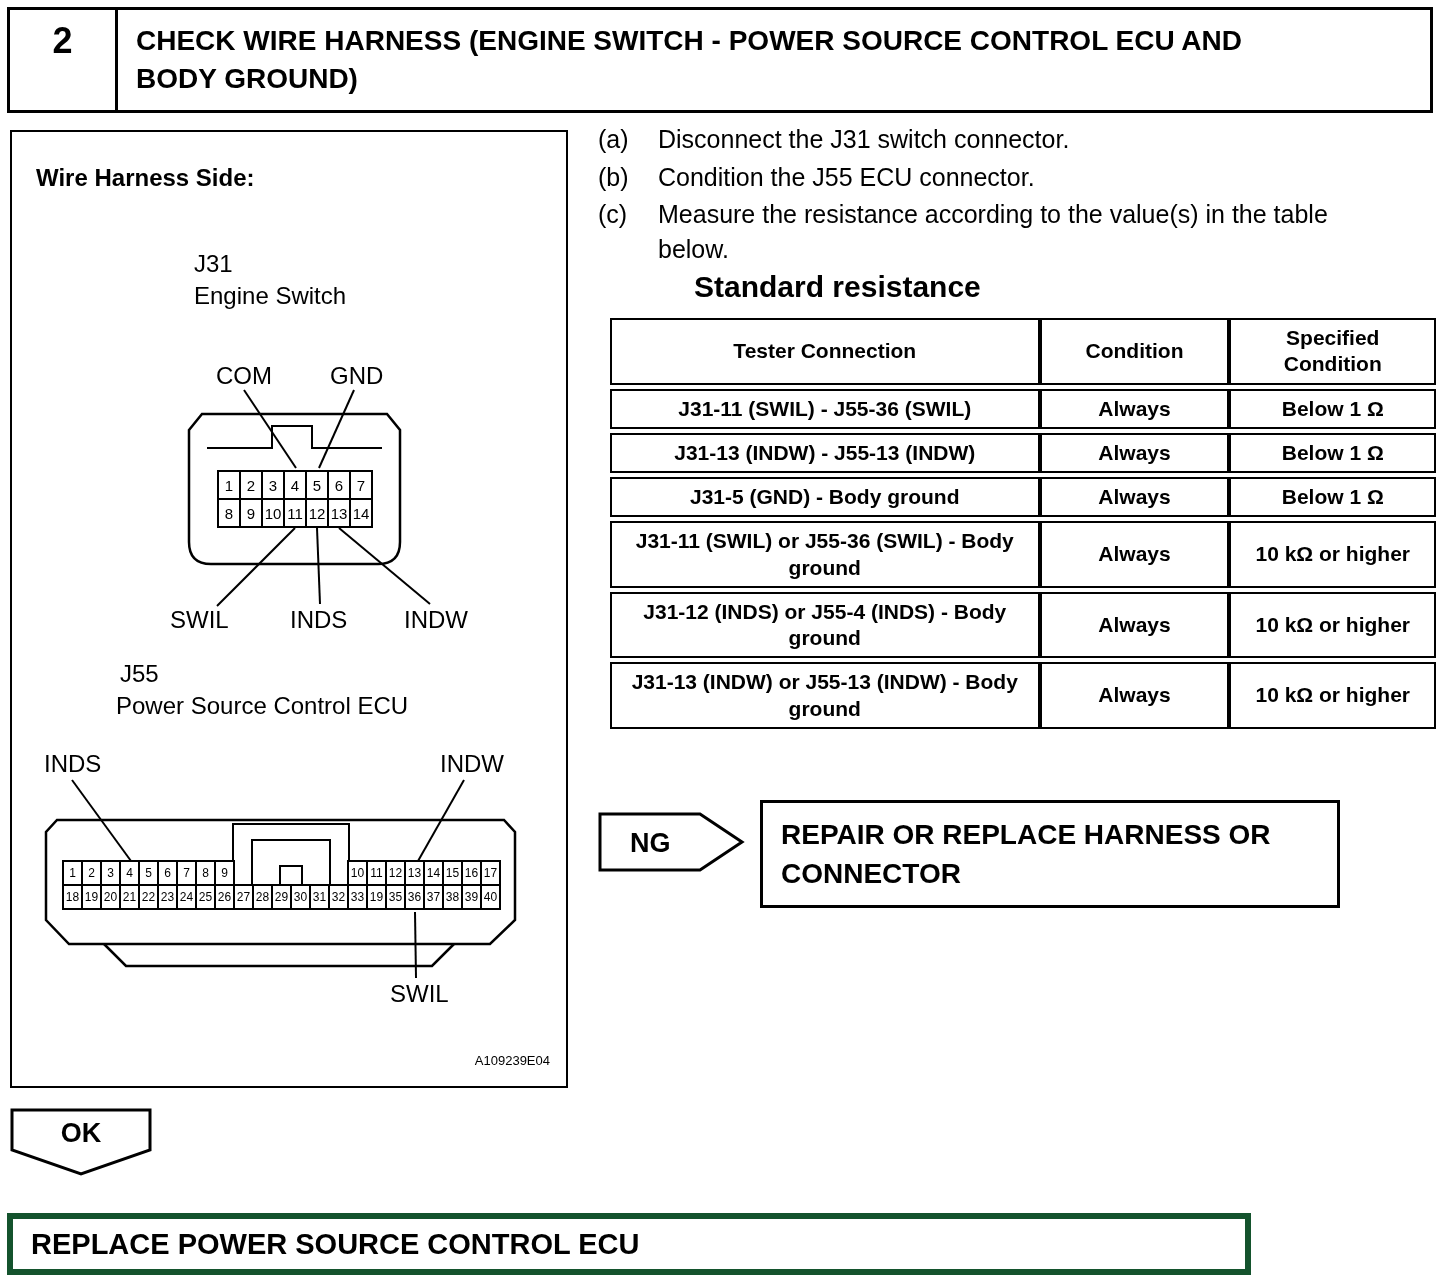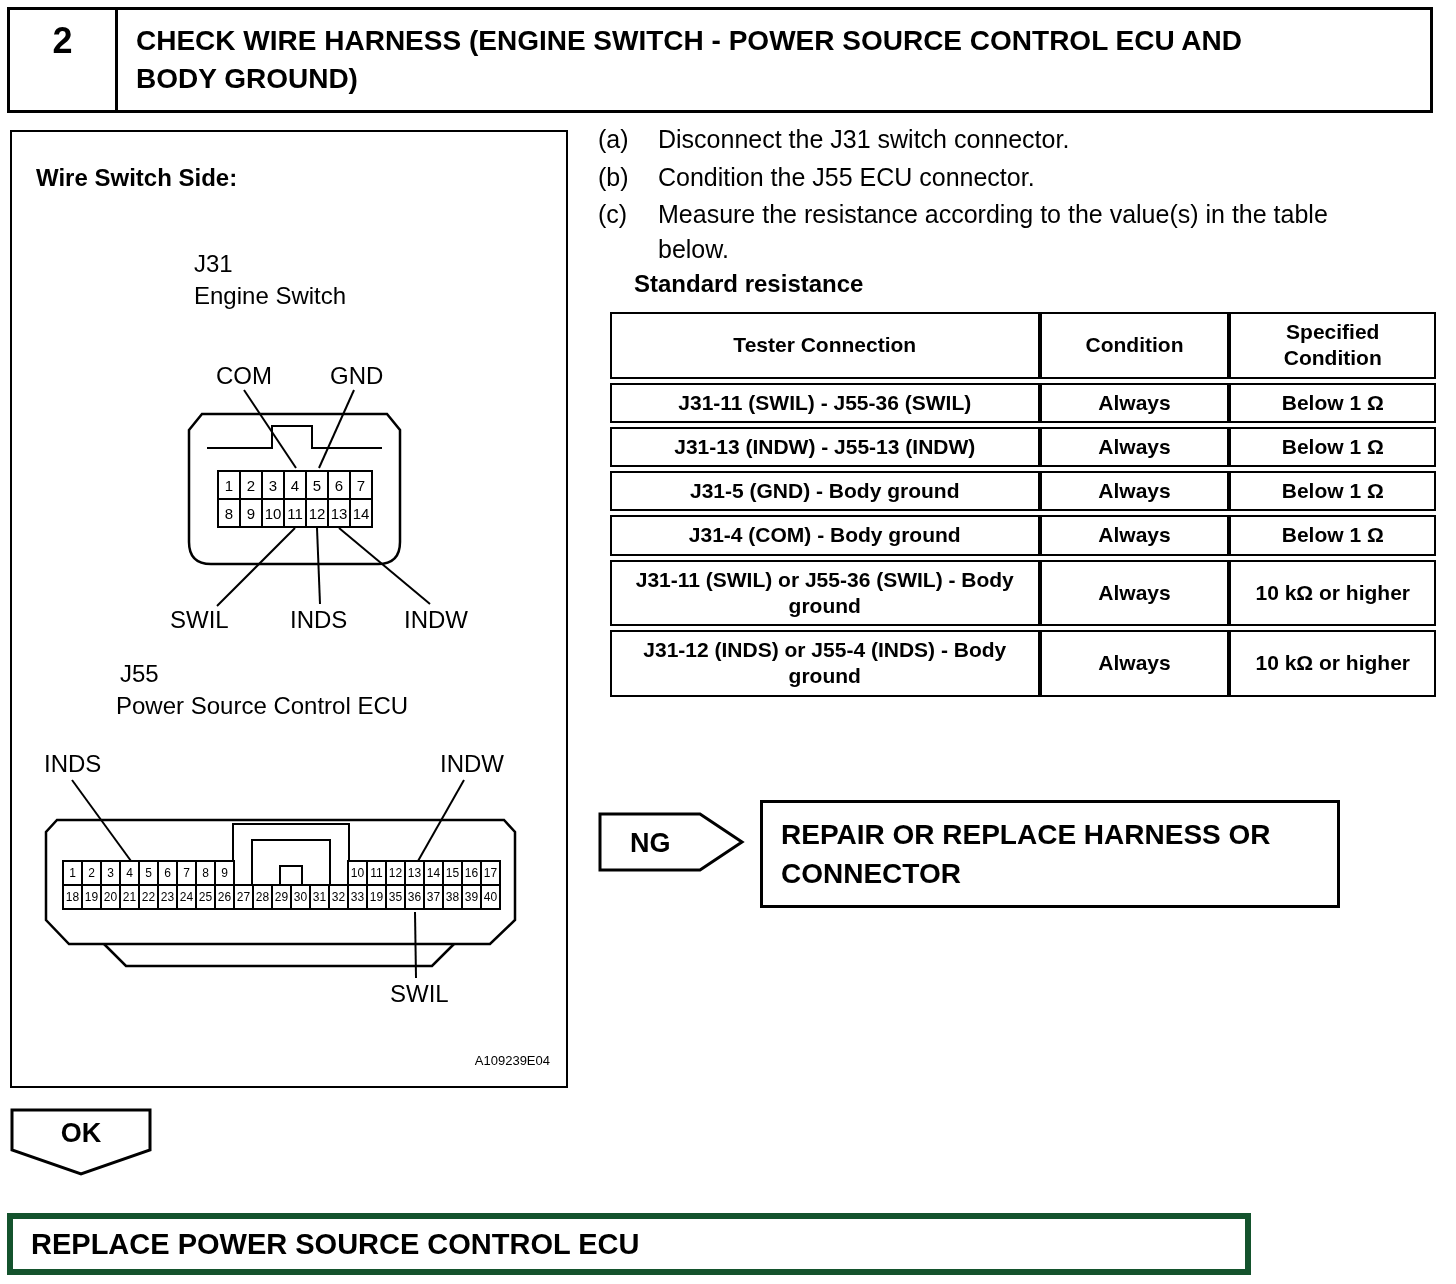--- a/index.html
+++ b/index.html
@@ -45,21 +45,21 @@
          background: #fff; border: 2px solid #000; }
   .pin + .pin { margin-left: -2px; }
   .j31-pins .pin { width: 24px; height: 30px; font-size: 15px; }
   .j55-pins .pin { width: 21px; height: 26px; font-size: 12px; }
 
   
   .right-col { position: absolute; left: 598px; top: 122px; width: 838px; }
   .step { display: flex; font-size: 25px; line-height: 1.38; margin-bottom: 3px; }
   .step-label { width: 60px; flex: 0 0 60px; }
   .step-text { max-width: 700px; }
-  .table-title { margin-left: 36px; margin-top: 4px; font-size: 24px; font-weight: bold; }
+  .table-title { margin-left: 96px; margin-top: 4px; font-size: 30px; font-weight: bold; }
 
   table.res-table {
     width: 100%; margin-top: 10px;
     border-collapse: separate; border-spacing: 0 4px; padding-left: 12px;
   }
   .res-table th, .res-table td {
     border: 2px solid #000; text-align: center; vertical-align: middle;
     font-size: 21px; font-weight: bold; padding: 5px 8px; line-height: 1.25;
     background: #fff;
   }
@@ -114,21 +114,21 @@
     <rect x="240" y="708" width="78" height="46" fill="none" stroke="#000" stroke-width="2"></rect>
     <rect x="268" y="734" width="22" height="20" fill="none" stroke="#000" stroke-width="2"></rect>
 
     <g stroke="#000" stroke-width="2">
       <line x1="60" y1="648" x2="119" y2="729"></line>
       <line x1="452" y1="648" x2="406" y2="729"></line>
       <line x1="403" y1="780" x2="404" y2="846"></line>
     </g>
   </svg>
 
-  <div class="abs fig-caption">Wire Switch Side:</div>
+  <div class="abs fig-caption">Wire Harness Side:</div>
 
   <div class="abs conn-id" style="left:182px; top:118px;">J31</div>
   <div class="abs conn-id" style="left:182px; top:150px;">Engine Switch</div>
   <div class="abs pin-label" style="left:204px; top:230px;">COM</div>
   <div class="abs pin-label" style="left:318px; top:230px;">GND</div>
   <div class="abs pin-label" style="left:158px; top:474px;">SWIL</div>
   <div class="abs pin-label" style="left:278px; top:474px;">INDS</div>
   <div class="abs pin-label" style="left:392px; top:474px;">INDW</div>
 
   <div class="pin-row j31-pins" style="left:205px; top:338px;">
@@ -245,31 +245,31 @@
           <td>J31-13 (INDW) - J55-13 (INDW)</td>
           <td>Always</td>
           <td>Below 1 Ω</td>
         </tr>
         <tr>
           <td>J31-5 (GND) - Body ground</td>
           <td>Always</td>
           <td>Below 1 Ω</td>
         </tr>
         <tr>
-          <td>J31-4 (COM) - Body ground</td>
-          <td>Always</td>
-          <td>Below 1 Ω</td>
-        </tr>
-        <tr>
           <td>J31-11 (SWIL) or J55-36 (SWIL) - Body ground</td>
           <td>Always</td>
           <td>10 kΩ or higher</td>
         </tr>
         <tr>
           <td>J31-12 (INDS) or J55-4 (INDS) - Body ground</td>
+          <td>Always</td>
+          <td>10 kΩ or higher</td>
+        </tr>
+        <tr>
+          <td>J31-13 (INDW) or J55-13 (INDW) - Body ground</td>
           <td>Always</td>
           <td>10 kΩ or higher</td>
         </tr>
       </tbody>
   </table>
 </div>
 
 <div class="ng-row">
   <svg class="ng-flag" width="148" height="60" viewBox="0 0 148 60">
     <polygon points="2,2 102,2 144,30 102,58 2,58" fill="#fff" stroke="#000" stroke-width="3"></polygon>

